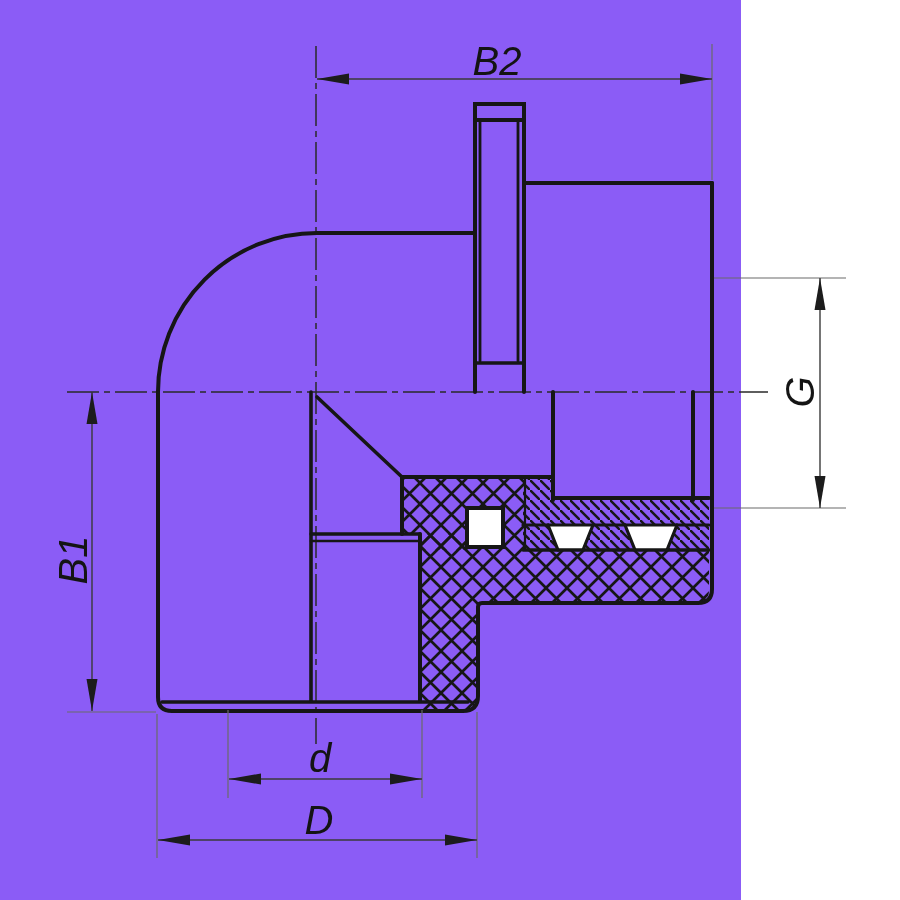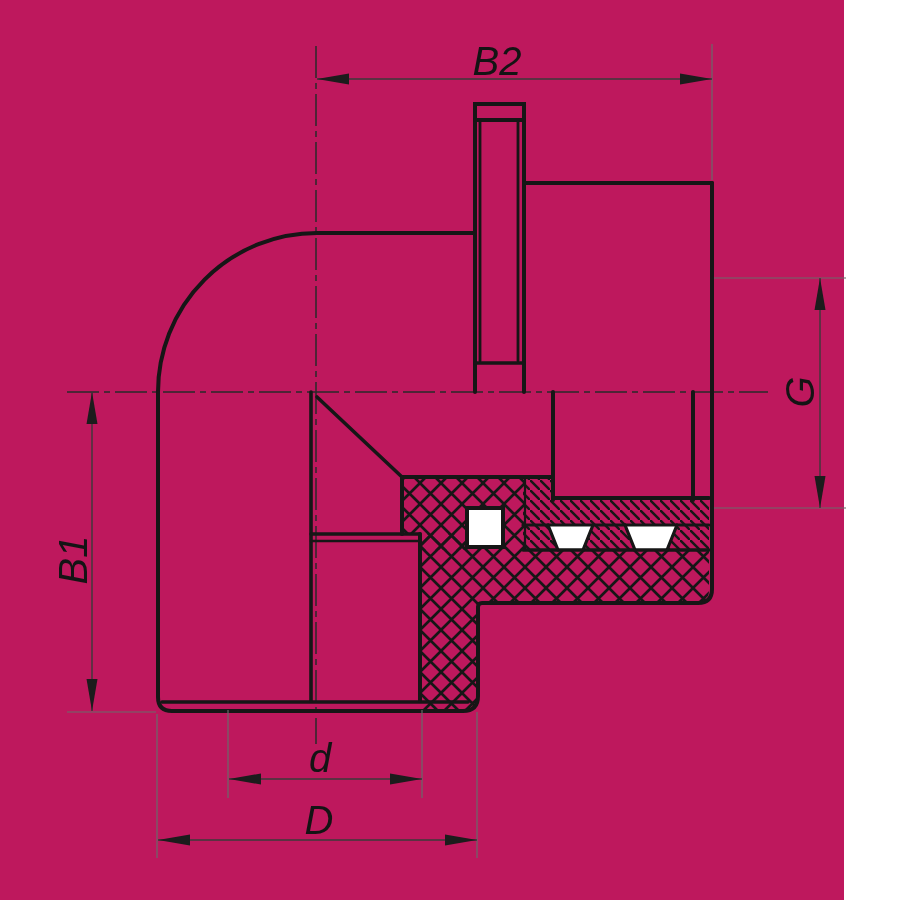--- a/index.html
+++ b/index.html
@@ -5,23 +5,23 @@
   html, body {
     margin: 0;
     padding: 0;
     background: #ffffff;
     width: 900px;
     height: 900px;
     overflow: hidden;
   }
   .stage {
     position: relative;
-    width: 844px;
+    width: 741px;
     height: 900px;
-    background: #be185d;
+    background: #8b5cf6;
   }
   svg { display: block; }
   .dim-label {
     font-family: "Liberation Sans", "DejaVu Sans", sans-serif;
     font-style: italic;
     font-size: 40px;
     fill: #141414;
   }
 </style>
 </head>

